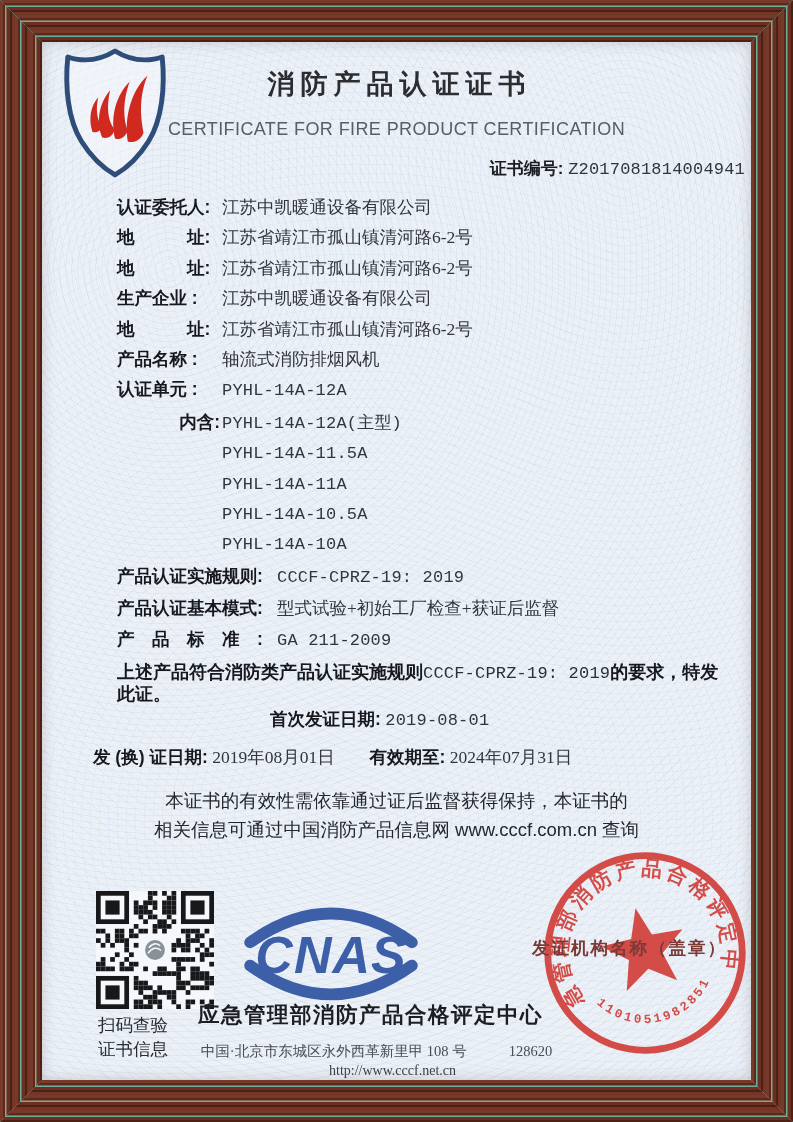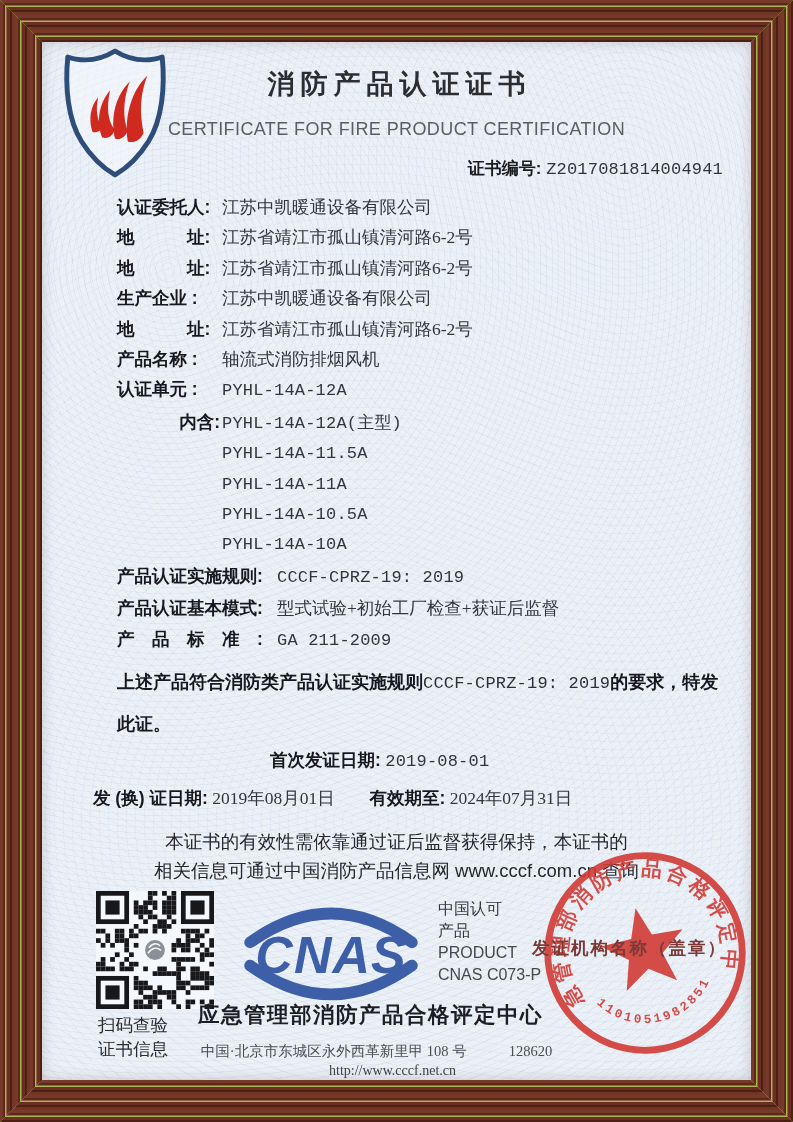--- a/index.html
+++ b/index.html
@@ -1,19 +1,19 @@
 <!DOCTYPE html>
 <html><head>
 <meta charset="utf-8">
 <style>
   * { margin:0; padding:0; box-sizing:border-box; }
   html,body { background:#3a3a3a; }
   body { font-family:"Liberation Sans", sans-serif; }
 
-  .page { position:relative; width:793px; height:1122px; margin:0 auto; background:#bef264; overflow:hidden; }
+  .page { position:relative; width:793px; height:1122px; margin:0 auto; background:#5eead4; overflow:hidden; }
 
   
   .frame-strip { position:absolute; z-index:3; }
   .frame-h {
     left:0; right:0; height:42px;
     background:repeating-linear-gradient(180deg,
       #76392a 0px,#76392a 3px,#5b281a 3px,#5b281a 5px,#824634 5px,#82463426 7px,
       #6a2f20 7px,#6a2f20 10px,#4c2013 10px,#4c2013 12px,#713626 12px,#713626 15px);
   }
   .frame-v {
@@ -35,33 +35,33 @@
       repeating-radial-gradient(circle at 18% 22%, rgba(148,174,208,.13) 0 1px, transparent 1px 6px),
       repeating-radial-gradient(circle at 82% 12%, rgba(148,174,208,.10) 0 1px, transparent 1px 8px),
       repeating-radial-gradient(circle at 45% 75%, rgba(148,174,208,.09) 0 1px, transparent 1px 9px);
     box-shadow:inset 0 0 16px rgba(70,45,30,.28), inset 0 0 2px rgba(60,30,20,.45);
   }
 
   .header { position:relative; padding-top:26px; text-align:center; }
   .logo { position:absolute; left:16px; top:2px; width:118px; height:140px; }
   .title { font-size:27px; font-weight:600; letter-spacing:6px; color:#2c2d31; padding-left:6px; }
   .subtitle { margin-top:17px; font-size:18px; color:#595d64; letter-spacing:.4px; }
-  .cert-no { margin-top:17px; text-align:right; padding-right:30px; font-size:17px; }
+  .cert-no { margin-top:17px; text-align:right; padding-right:8px; font-size:17px; }
   .cert-no .lab { font-weight:bold; color:#1b1c20; }
 
   .main { padding:12px 30px 0 77px; }
   .row { display:flex; align-items:baseline; line-height:30.4px; white-space:nowrap; }
   .lbl { display:inline-block; min-width:105px; font-weight:bold; font-size:17.5px; color:#17181d; white-space:pre; }
   .lbl.wide { min-width:160px; }
   .lbl.right { text-align:right; padding-right:2px; }
   .val { font-size:17.5px; color:#33353e; }
   .cn  { font-family:"Liberation Serif", serif; }
   .mono{ font-family:"Liberation Mono", monospace; font-size:17px; letter-spacing:.2px; }
 
-  .statement { margin-top:6px; width:612px; font-size:18px; font-weight:bold; color:#17181d; line-height:41px; }
+  .statement { margin-top:6px; width:612px; font-size:18px; font-weight:bold; color:#17181d; line-height:20px; }
   .statement .mono { font-weight:normal; color:#2e3038; }
 
   .line-first { margin-left:153px; line-height:30px; }
   .line-first .lab, .line-issue .lab { font-weight:bold; font-size:17.5px; color:#17181d; }
   .line-issue { margin-top:6px; margin-left:-24px; line-height:30px; }
   .gap { display:inline-block; width:26px; }
 
   .notice { margin-top:13px; margin-left:-47px; text-align:center; font-size:18.5px; font-weight:500; color:#26272c; line-height:29px; }
   .notice .url-inline { font-family:"Liberation Sans", sans-serif; }
 
@@ -402,26 +402,20 @@
     <div class="qr-caption">
       <div>扫码查验</div>
       <div>证书信息</div>
     </div>
 
     <svg class="cnas-logo" viewBox="0 0 200 110">
       <path d="M16 44 Q100 -16 184 44" fill="none" stroke="#3d5fa8" stroke-width="12" stroke-linecap="round"></path>
       <path d="M16 68 Q100 128 184 68" fill="none" stroke="#3d5fa8" stroke-width="12" stroke-linecap="round"></path>
       <text x="100" y="76" text-anchor="middle" font-family="Liberation Sans, sans-serif" font-size="54" font-weight="bold" font-style="italic" fill="#3d5fa8" letter-spacing="1">CNAS</text>
     </svg>
-    <div class="cnas-text">
-      <div>中国认可</div>
-      <div>产品</div>
-      <div class="en">PRODUCT</div>
-      <div class="en">CNAS C073-P</div>
-    </div>
 
     <svg class="stamp" viewBox="0 0 220 220">
       <defs>
         <path id="ringPath" d="M 34.8 137.4 A 80 80 0 1 1 185.2 137.4"></path>
         <path id="numPath" d="M 38 110 A 72 72 0 0 0 182 110"></path>
       </defs>
       <circle cx="110" cy="110" r="100" fill="none" stroke="#d23b35" stroke-width="7"></circle>
       <path d="M110,63 L120.9,93 L152.8,94.1 L127.7,113.7 L136.5,144.4 L110,126.6 L83.5,144.4 L92.3,113.7 L67.2,94.1 L99.1,93 Z" fill="#d23b35"></path>
       <text font-size="21" font-weight="bold" fill="#d23b35" letter-spacing="4" font-family="Liberation Serif, serif">
         <textPath href="#ringPath" startOffset="50%" text-anchor="middle">应急管理部消防产品合格评定中心</textPath>

